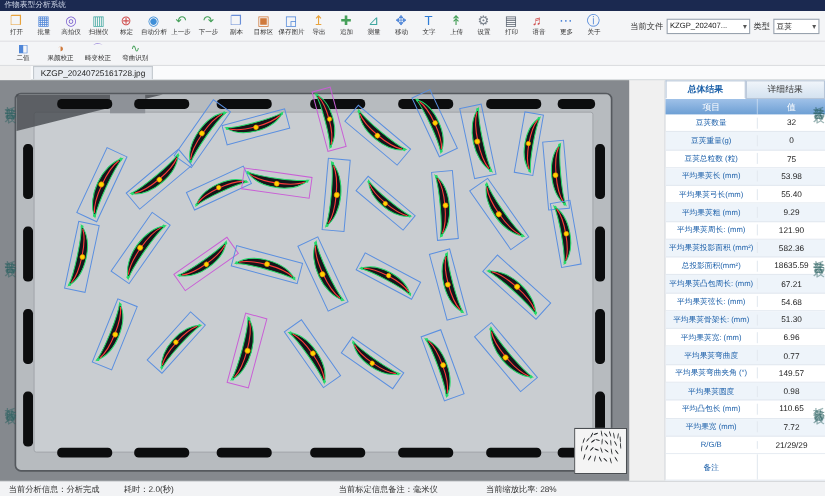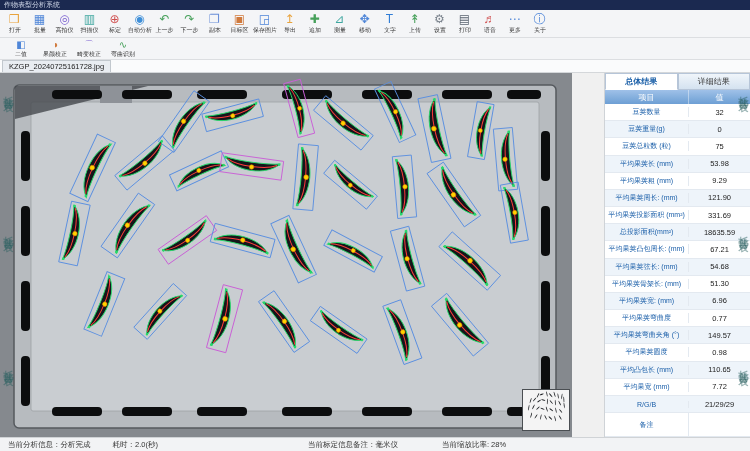--- a/index.html
+++ b/index.html
@@ -17,21 +17,21 @@
   .tb-lbl{font-size:7.5px;color:#333;white-space:nowrap;}
   .combo{height:14px;width:76px;background:#fff;border:1px solid #98a2ae;font-size:7px;color:#222;
          display:flex;align-items:center;justify-content:space-between;padding:0 2px;box-sizing:border-box;cursor:pointer;}
   .combo.small{width:42px;}
   .combo .arrow{color:#555;font-size:7px;}
   
   .toolbar2{display:flex;align-items:center;height:22px;background:#f4f5f7;border-bottom:1px solid #dcdee1;padding:0 4px;box-sizing:border-box;}
   .toolbar2 .tb-item{width:34px;}
   .toolbar2 .g{font-size:10px;line-height:11px;}
   
-  .tabbar{height:13px;background:#fafbfc;border-bottom:1px solid #d4d7da;display:flex;align-items:flex-end;padding-left:2px;box-sizing:border-box;}
+  .tabbar{height:13px;background:#fafbfc;border-bottom:1px solid #d4d7da;display:flex;align-items:flex-end;padding-left:2px;box-sizing:border-box;margin-left:28px;}
   .filetab{font-size:7.5px;line-height:11px;background:#e9edf2;border:1px solid #c2c8ce;border-bottom:none;padding:0 6px;color:#222;cursor:pointer;white-space:nowrap;}
   
   .main{display:flex;height:364px;gap:32px;}
   .canvas{position:relative;width:572px;height:364px;background:#85898e;overflow:hidden;}
   .thumb{position:absolute;right:2px;bottom:6px;width:48px;height:42px;background:#f4f4f4;border:1px solid #4a4e52;box-sizing:border-box;cursor:pointer;}
   .thumb svg{display:block;width:100%;height:100%;}
   
   .panel{flex:1;background:#fff;border-left:1px solid #cfd3d7;display:flex;flex-direction:column;box-sizing:border-box;}
   .ptabs{display:flex;height:17px;flex:none;}
   .ptab{flex:1;display:flex;align-items:center;justify-content:center;font-size:8px;color:#333;
@@ -151,20 +151,32 @@
         </div>
         <div class="tb-item">
           <span class="g" style="color: rgb(79, 134, 216);">⋯</span>
           <span class="l">更多</span>
         </div>
         <div class="tb-item">
           <span class="g" style="color: rgb(79, 134, 216);">ⓘ</span>
           <span class="l">关于</span>
         </div>
       </div>
+    <div class="tb-right">
+      <span class="tb-lbl">当前文件</span>
+      <div class="combo">
+        <span>KZGP_202407...</span>
+        <span class="arrow">▾</span>
+      </div>
+      <span class="tb-lbl">类型</span>
+      <div class="combo small">
+        <span>豆荚</span>
+        <span class="arrow">▾</span>
+      </div>
+    </div>
   </div>
 
   <div class="toolbar2" id="tb2">
       <div class="tb-item">
         <span class="g" style="color: rgb(79, 134, 216);">◧</span>
         <span class="l">二值</span>
       </div>
       <div class="tb-item">
         <span class="g" style="color: rgb(208, 122, 61);">◑</span>
         <span class="l">果颜校正</span>
@@ -533,30 +545,34 @@
           </div>
           <div class="rrow">
             <div class="cell-item">豆荚总粒数 (粒)</div>
             <div class="cell-val">75</div>
           </div>
           <div class="rrow">
             <div class="cell-item">平均果荚长 (mm)</div>
             <div class="cell-val">53.98</div>
           </div>
           <div class="rrow">
+            <div class="cell-item">平均果荚弓长(mm)</div>
+            <div class="cell-val">55.40</div>
+          </div>
+          <div class="rrow">
             <div class="cell-item">平均果荚粗 (mm)</div>
             <div class="cell-val">9.29</div>
           </div>
           <div class="rrow">
             <div class="cell-item">平均果荚周长: (mm)</div>
             <div class="cell-val">121.90</div>
           </div>
           <div class="rrow">
             <div class="cell-item">平均果荚投影面积 (mm²)</div>
-            <div class="cell-val">331.69</div>
+            <div class="cell-val">582.36</div>
           </div>
           <div class="rrow">
             <div class="cell-item">总投影面积(mm²)</div>
             <div class="cell-val">18635.59</div>
           </div>
           <div class="rrow">
             <div class="cell-item">平均果荚凸包周长: (mm)</div>
             <div class="cell-val">67.21</div>
           </div>
           <div class="rrow">

